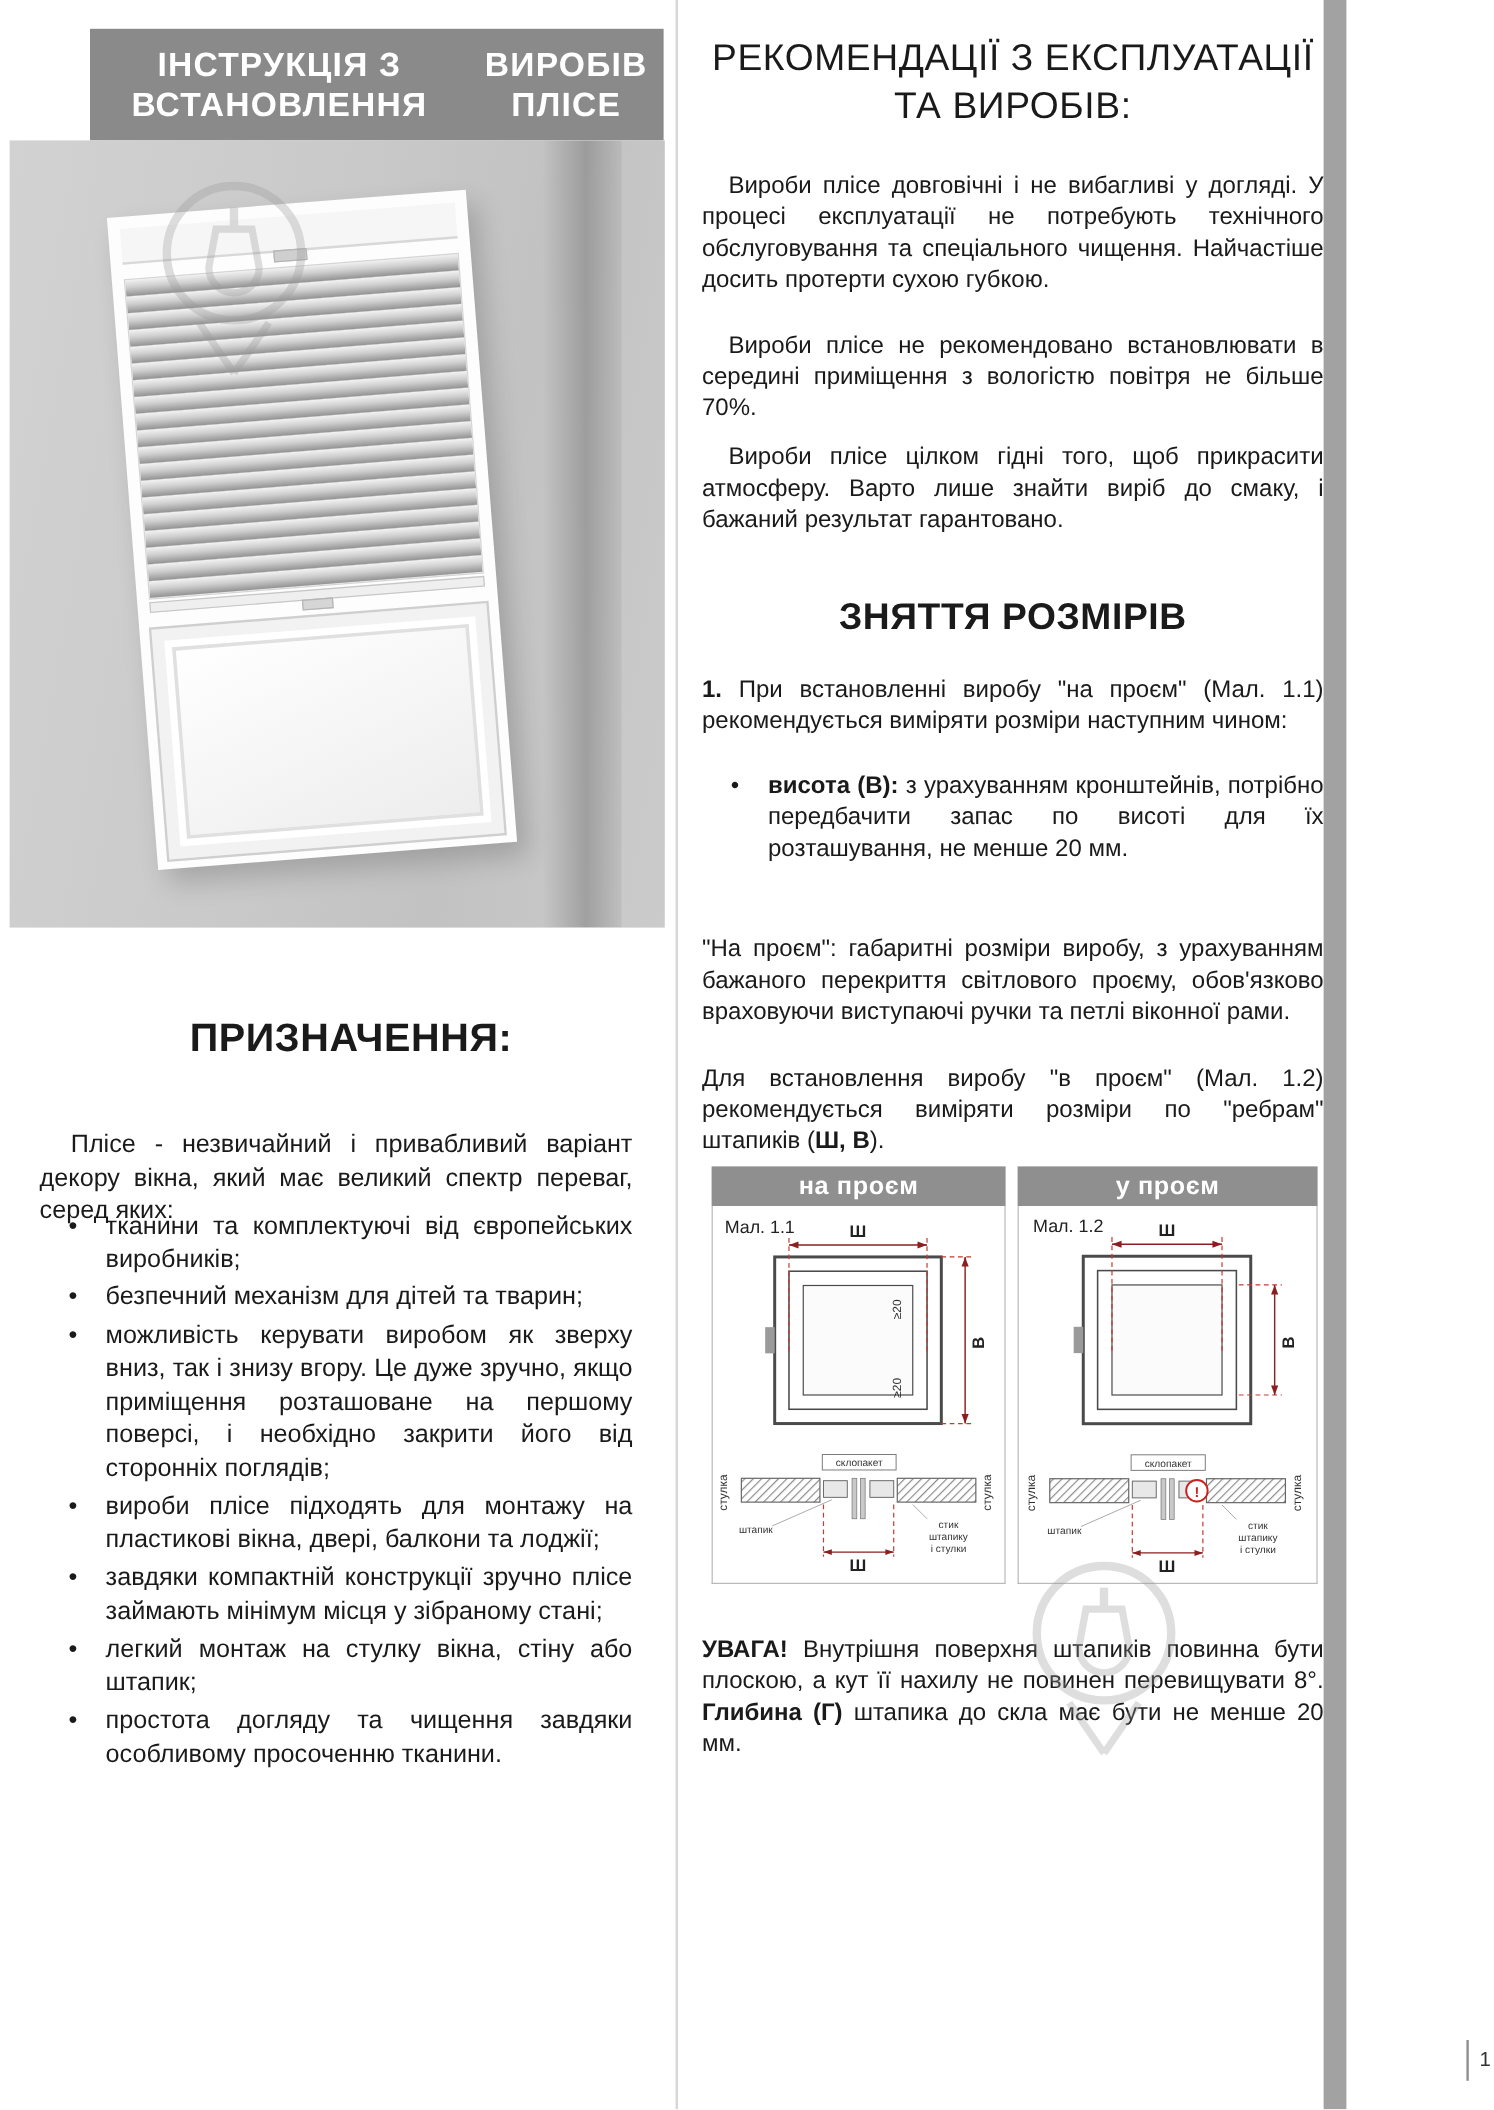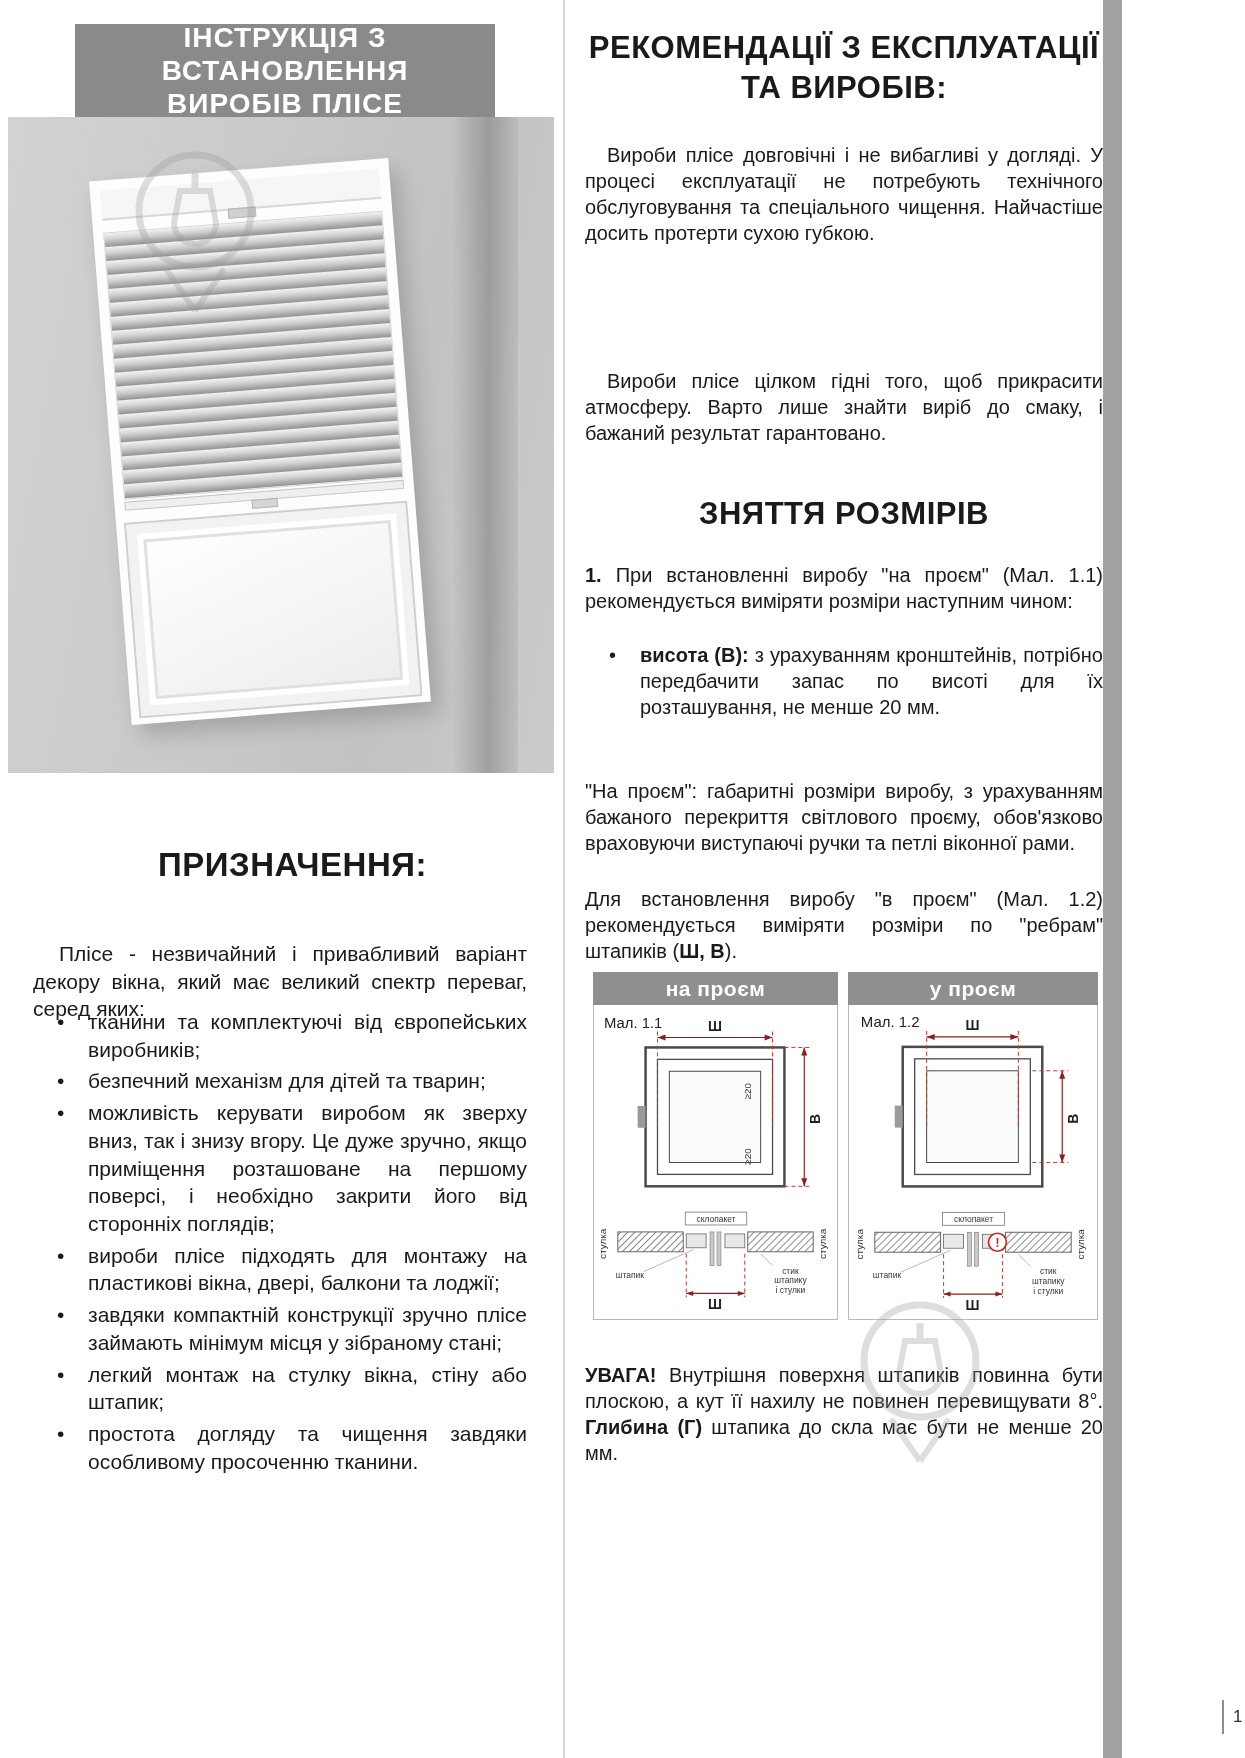--- a/index.html
+++ b/index.html
@@ -3,22 +3,22 @@
 <meta charset="utf-8">
 <style>
   * { margin:0; padding:0; box-sizing:border-box; }
   html,body { width:1245px; height:1758px; background:#ffffff; font-family:"Liberation Sans", sans-serif; color:#1a1a1a; }
   .page { position:relative; width:1245px; height:1758px; overflow:hidden; background:#fff; }
 
   .col-divider { position:absolute; left:563px; top:0; width:2px; height:1758px; background:#d6d6d6; }
   .right-bar   { position:absolute; left:1103px; top:0; width:19px; height:1758px; background:#a2a2a2; }
 
   
-  .header-box { position:absolute; left:75px; top:24px; width:420px; height:93px; background:#8a8a8a;
-                display:flex; flex-direction:column; align-items:center; justify-content:center;
+  .header-box { position:absolute; left:75px; top:24px; width:478px; height:93px; background:#8a8a8a;
+                display:flex; flex-direction:row; align-items:center; justify-content:center;
                 color:#fff; font-weight:bold; font-size:28px; line-height:1.18; letter-spacing:1px; text-align:center; }
 
   .photo { position:absolute; left:8px; top:117px; width:546px; height:656px; overflow:hidden;
            background:linear-gradient(100deg,#d2d2d2 0%, #c9c9c9 45%, #c2c2c2 70%, #cbcbcb 100%); }
   .wall-shade { position:absolute; right:36px; top:0; width:66px; height:100%;
                 background:linear-gradient(90deg, rgba(0,0,0,0) 0%, rgba(0,0,0,0.20) 55%, rgba(0,0,0,0.05) 100%); }
   .window { position:absolute; left:102px; top:52px; width:300px; height:545px; background:#fdfdfd;
             transform:rotate(-4.5deg); padding:10px; box-shadow:8px 12px 22px rgba(0,0,0,0.18); }
   .win-top { height:30px; border-bottom:2px solid #d8d8d8; position:relative; background:#f6f6f6; }
   .win-top .tab { position:absolute; left:50%; bottom:-10px; width:28px; height:10px; margin-left:-14px; background:#cfcfcf; border:1px solid #b5b5b5; }
@@ -32,21 +32,21 @@
   .watermark { position:absolute; opacity:0.32; }
 
   .purpose-title { position:absolute; left:30px; top:846px; width:525px; text-align:center; font-size:33px; font-weight:bold; letter-spacing:0.5px; }
   .body-text { font-size:21px; line-height:1.32; text-align:justify; }
   .purpose-intro { position:absolute; left:33px; top:912px; width:494px; text-indent:26px;margin-top:28px; }
   .purpose-list { position:absolute; left:33px; top:1008px; width:494px; list-style:none; }
   .purpose-list li, .meas-list li { position:relative; padding-left:55px; margin-bottom:4px; font-size:21px; line-height:1.32; text-align:justify; }
   .purpose-list li::before, .meas-list li::before { content:"\2022"; position:absolute; left:24px; top:0; }
 
   
-  .care-title { position:absolute; left:585px; top:28px; width:518px; text-align:center; font-size:31px; font-weight:bold; line-height:1.28; letter-spacing:0.5px; }
+  .care-title { position:absolute; left:585px; top:28px; width:518px; text-align:center; font-size:31px; font-weight:normal; line-height:1.28; letter-spacing:0.5px; }
   .rp { position:absolute; left:585px; width:518px; font-size:20px; line-height:1.3; text-align:justify; }
   .indent { text-indent:22px; }
   .meas-title { position:absolute; left:585px; top:496px; width:518px; text-align:center; font-size:31px; font-weight:bold; letter-spacing:0.5px; }
   .meas-list { position:absolute; left:585px; top:642px; width:518px; list-style:none; }
   .meas-list li { font-size:20px; line-height:1.3; }
   .b { font-weight:bold; }
 
   .diag-box { position:absolute; top:972px; }
   .diag-box.d1 { left:593px; width:245px; }
   .diag-box.d2 { left:848px; width:250px; }
@@ -113,20 +113,21 @@
     <li>завдяки компактній конструкції зручно плісе займають мінімум місця у зібраному стані;</li>
     <li>легкий монтаж на стулку вікна, стіну або штапик;</li>
     <li>простота догляду та чищення завдяки особливому просоченню тканини.</li>
   </ul>
 
   <div class="care-title">
     <div>РЕКОМЕНДАЦІЇ З ЕКСПЛУАТАЦІЇ</div>
     <div>ТА ВИРОБІВ:</div>
   </div>
   <p class="rp indent" style="top:142px;">Вироби плісе довговічні і не вибагливі у догляді. У процесі експлуатації не потребують технічного обслуговування та спеціального чищення. Найчастіше досить протерти сухою губкою.</p>
+  <p class="rp indent" style="top:275px;">Вироби плісе не рекомендовано встановлювати в середині приміщення з вологістю повітря не більше 70%.</p>
   <p class="rp indent" style="top:368px;">Вироби плісе цілком гідні того, щоб прикрасити атмосферу. Варто лише знайти виріб до смаку, і бажаний результат гарантовано.</p>
 
   <div class="meas-title">ЗНЯТТЯ РОЗМІРІВ</div>
 
   <p class="rp" style="top:562px;"><span class="b">1.</span><span> При встановленні виробу "на проєм" (Мал. 1.1) рекомендується виміряти розміри наступним чином:</span></p>
 
   <ul class="meas-list">
     <li><span class="b">висота (В):</span><span> з урахуванням кронштейнів, потрібно передбачити запас по висоті для їх розташування, не менше 20 мм.</span></li>
   </ul>
 

